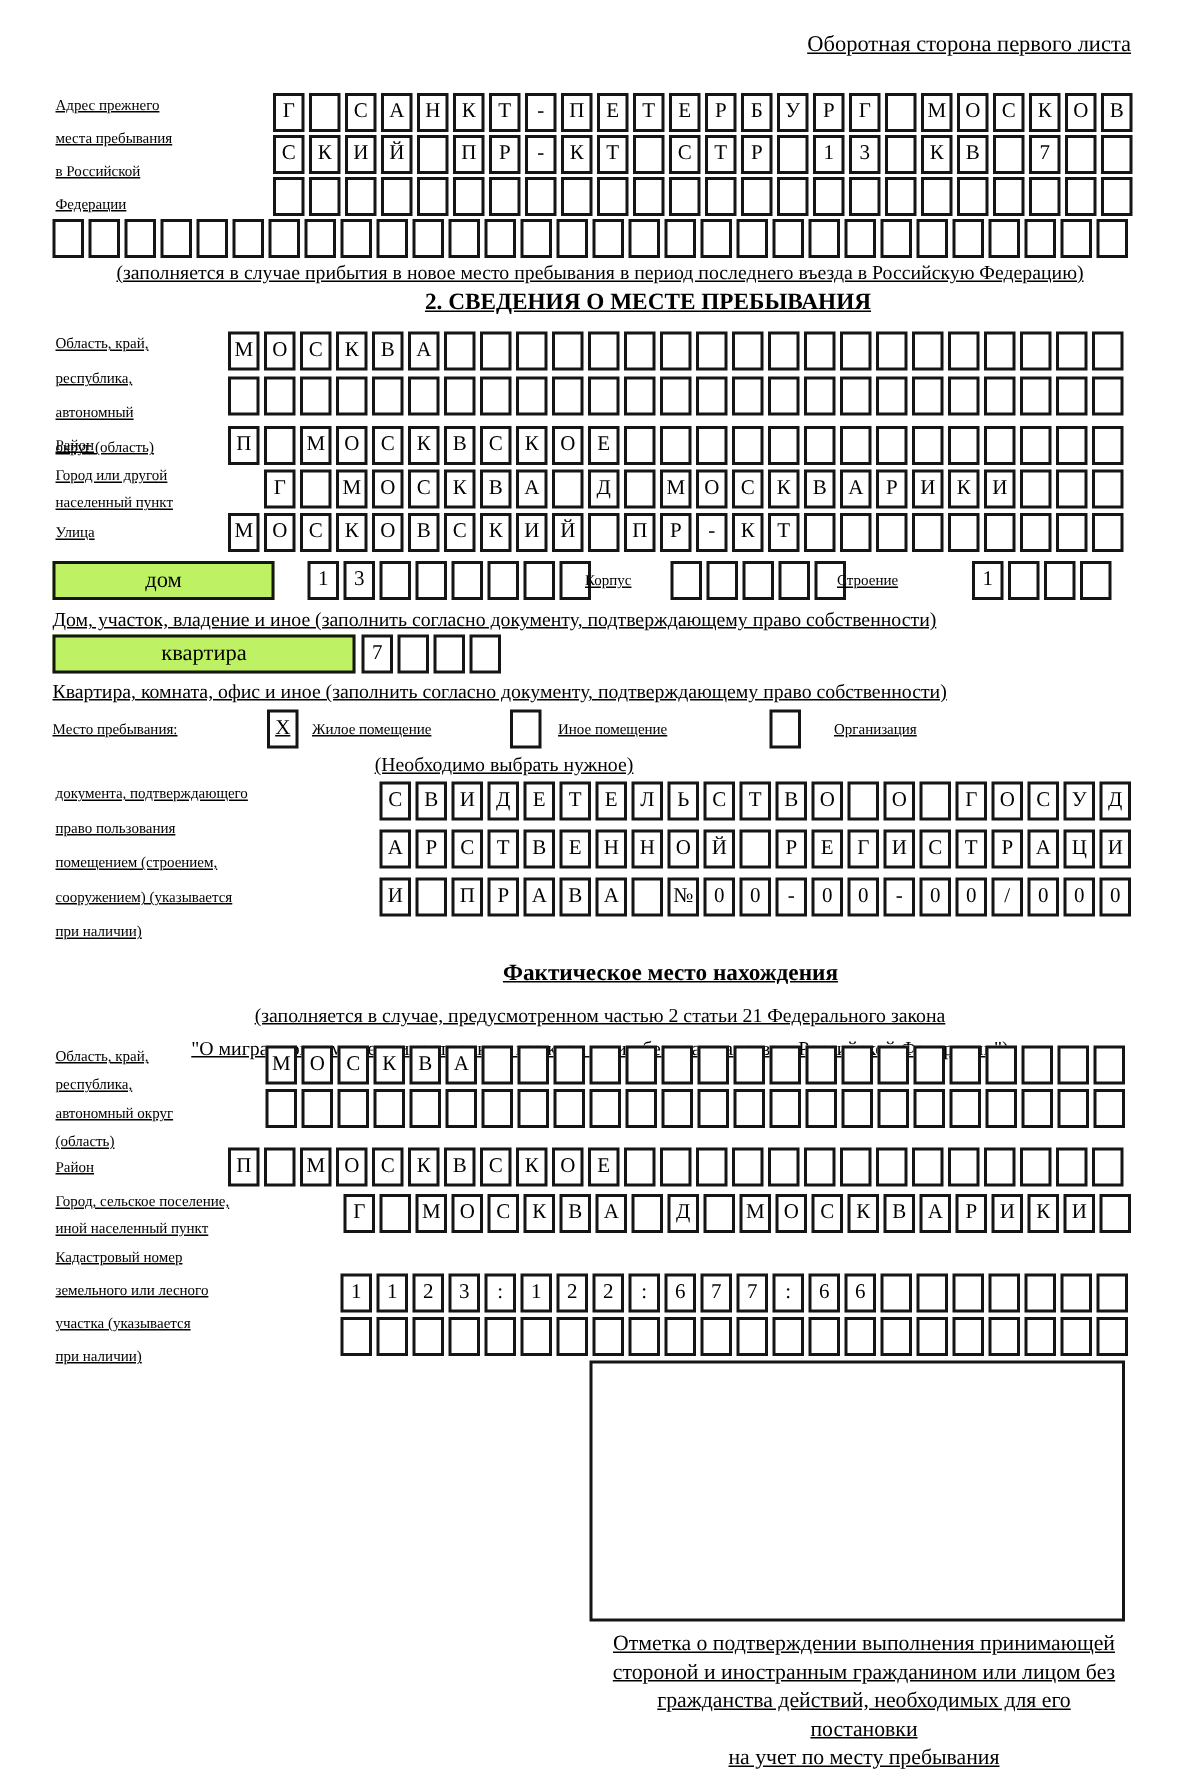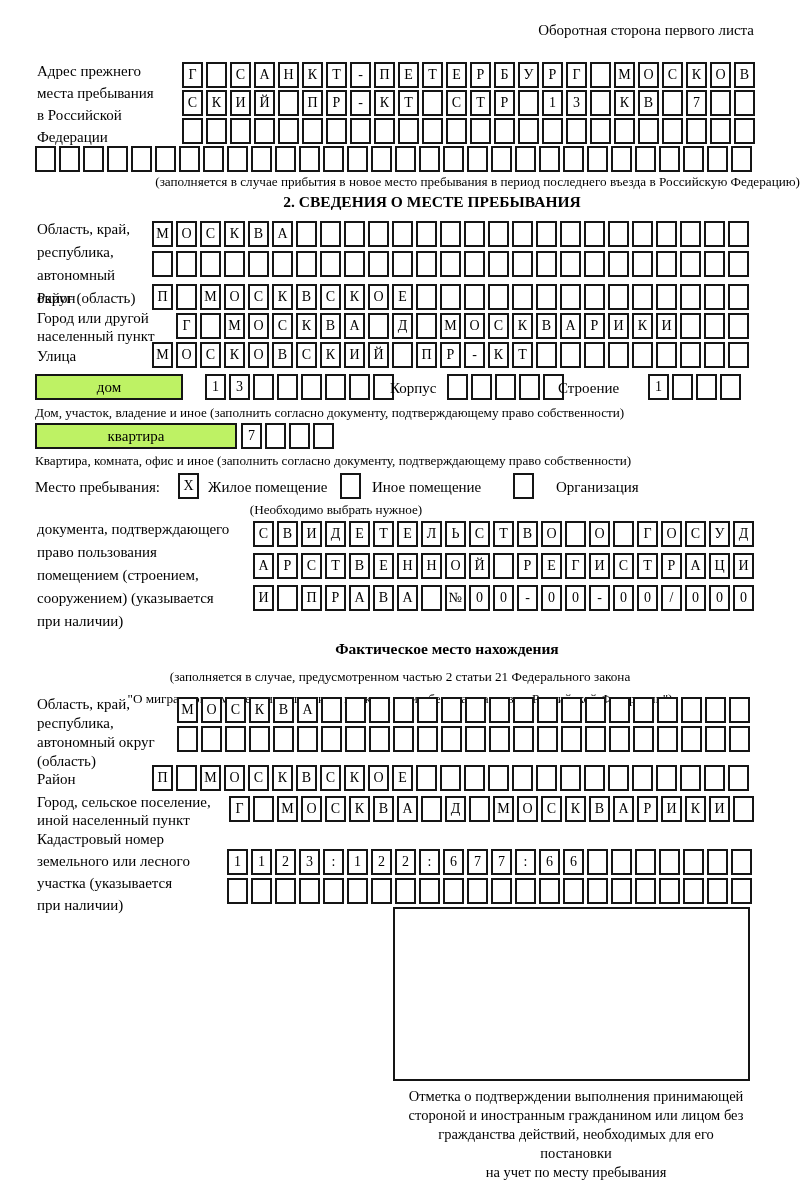--- a/index.html
+++ b/index.html
@@ -1,21 +1,21 @@
 <!DOCTYPE html>
 <html><head>
 <meta charset="utf-8">
 <style>
   html,body { margin:0; padding:0; background:#ffffff; }
   .page {
     position:relative; width:800px; height:1180px; background:#fff;
     font-family:"Liberation Serif","DejaVu Serif",serif; color:#000; overflow:hidden;
   }
-  .abs { position:absolute; }
-  .label { font-size:15px; line-height:22px; }
+  .abs { position:absolute;text-decoration:underline; }
+  .label { font-size:10px; line-height:22px; }
   .lh19 div { line-height:19px; }
   .lh18 div { line-height:18px; }
   .lh23 div { line-height:23px; }
   .lh22 div { line-height:22px; }
   .note { font-size:13.2px; }
   .center { text-align:center; }
   .title { font-size:15.5px; font-weight:bold; }
   .hdr { font-size:15px; }
   .cellrow { position:absolute; display:flex; gap:3px; }
   .cell {
@@ -149,21 +149,21 @@
       <span class="cell"></span>
       <span class="cell"></span>
       <span class="cell"></span>
       <span class="cell"></span>
       <span class="cell"></span>
       <span class="cell"></span>
       <span class="cell"></span>
       <span class="cell"></span>
       <span class="cell"></span>
     </div>
-  <div class="abs note center" style="left:0; top:174px; width:800px;text-align:right;">(заполняется в случае прибытия в новое место пребывания в период последнего въезда в Российскую Федерацию)</div>
+  <div class="abs note center" style="left:0; top:174px; width:800px;">(заполняется в случае прибытия в новое место пребывания в период последнего въезда в Российскую Федерацию)</div>
 
   <div class="abs title center" style="left:0; top:193px; width:800px;margin-left:32px;">2. СВЕДЕНИЯ О МЕСТЕ ПРЕБЫВАНИЯ</div>
 
   <div class="abs label lh23" style="left:37px; top:218px;">
       <div>Область, край,</div>
       <div>республика,</div>
       <div>автономный</div>
       <div>округ (область)</div>
     </div>
   <div class="cellrow" style="left:152px; top:221px;">

